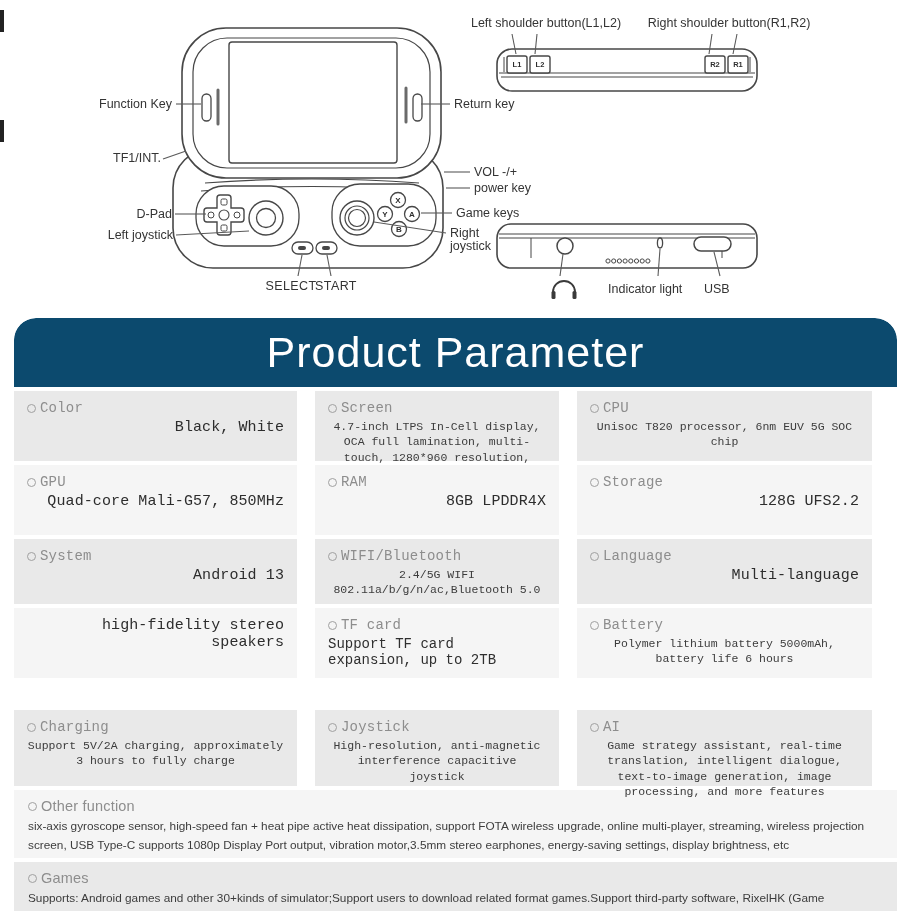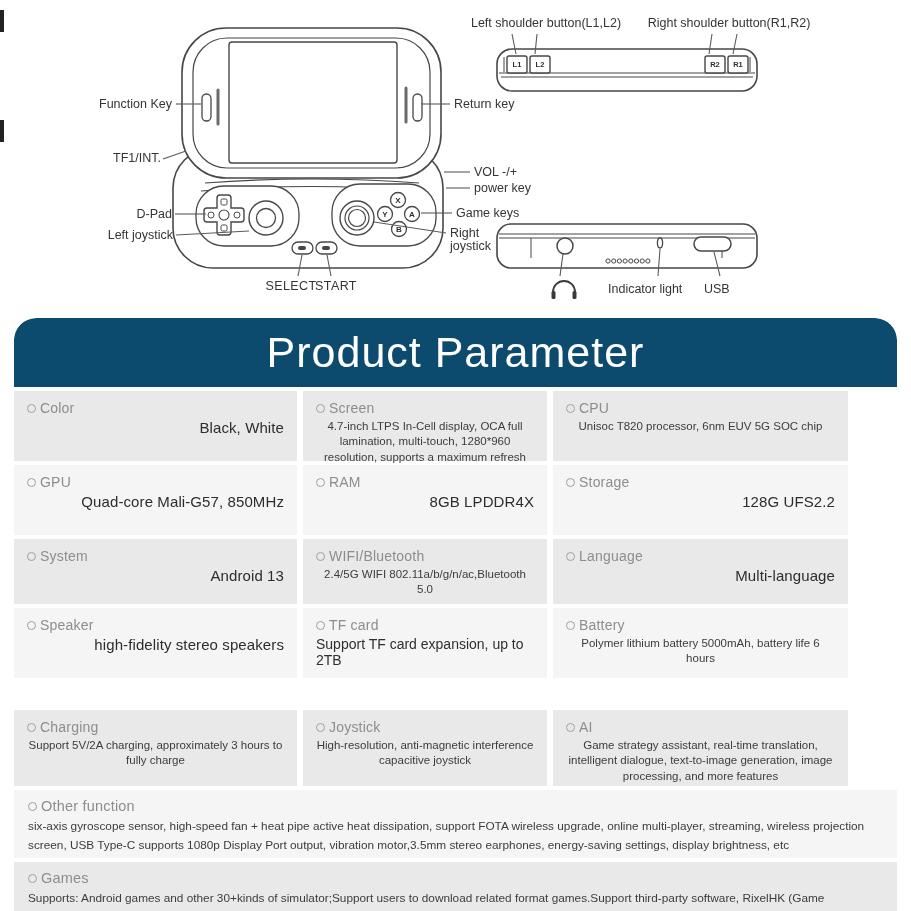--- a/index.html
+++ b/index.html
@@ -22,21 +22,21 @@
     border-radius:22px; overflow:hidden; background:#ffffff;
   }
   .panel-header {
     height:69px; background:#0c4a6e; border-radius:22px 22px 0 0;
     display:flex; align-items:center; justify-content:center;
   }
   .panel-title {
     margin:0; color:#ffffff; font-size:43px; font-weight:500;
     letter-spacing:1px; line-height:69px;
   }
-  .spec-row { display:flex; gap:6px; margin-top:4px; }
+  .spec-row { display:flex; gap:18px; margin-top:4px;font-family:Liberation Mono, monospace; }
   .cell { box-sizing:border-box; padding:9px 13px 0 13px; }
   .c1 { width:283px; } .c2 { width:244px; } .c3 { width:295px; }
   .full-row { box-sizing:border-box; margin-top:4px; padding:8px 14px 0 14px; }
   .row-gray  { background:#e9e9e9; }
   .row-light { background:#f5f5f5; }
   .spec-row.bg-gray  .cell { background:#e9e9e9; }
   .spec-row.bg-light .cell { background:#f5f5f5; }
   .h70 { height:70px; } .h65 { height:65px; } .h76 { height:76px;margin-top:32px; }
   .fh68 { height:68px; } .fh64 { height:83px; }
   .cell-label, .full-label {
@@ -270,24 +270,20 @@
         <div class="cell-label">
             <span class="ring"></span>
             <span>Language</span>
           </div>
         <div class="val-lg">Multi-language</div>
       </div>
     </div>
 
     <div class="spec-row bg-light h70">
       <div class="cell c1">
-        <div class="cell-label">
-            <span class="ring"></span>
-            <span>Speaker</span>
-          </div>
         <div class="val-lg">high-fidelity stereo speakers</div>
       </div>
       <div class="cell c2">
         <div class="cell-label">
             <span class="ring"></span>
             <span>TF card</span>
           </div>
         <div class="val-md">Support TF card expansion, up to 2TB</div>
       </div>
       <div class="cell c3">

